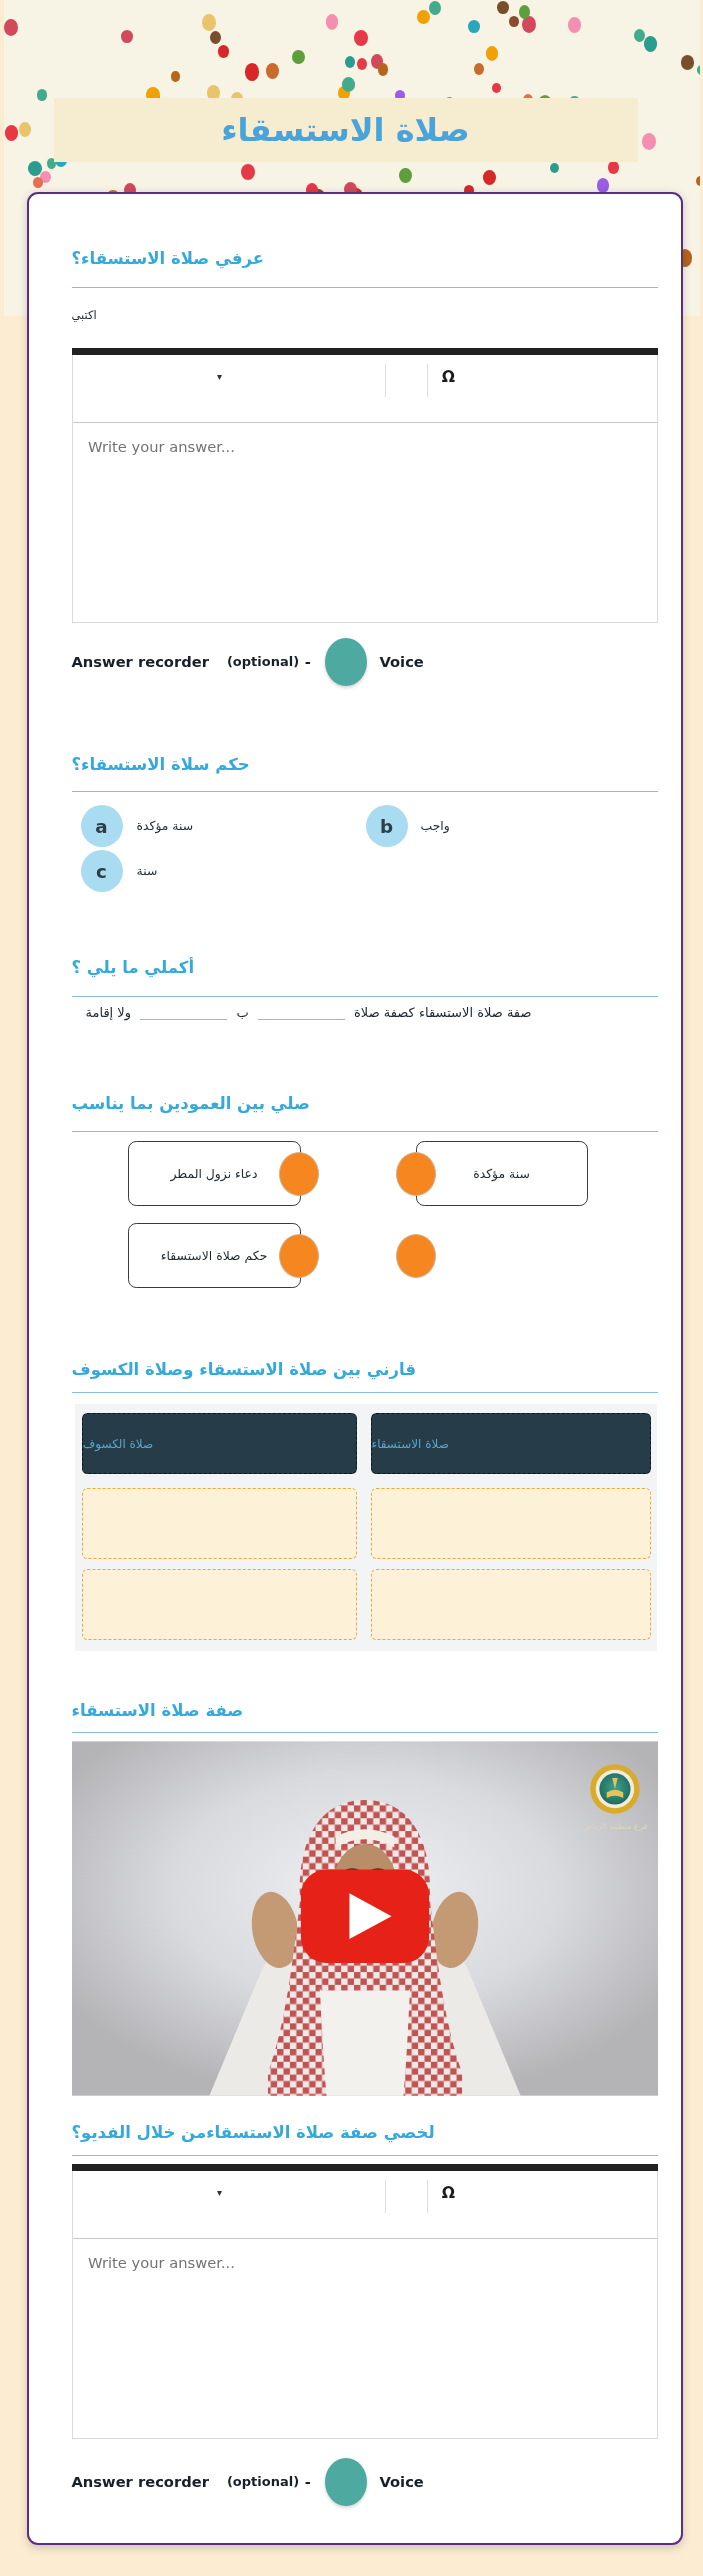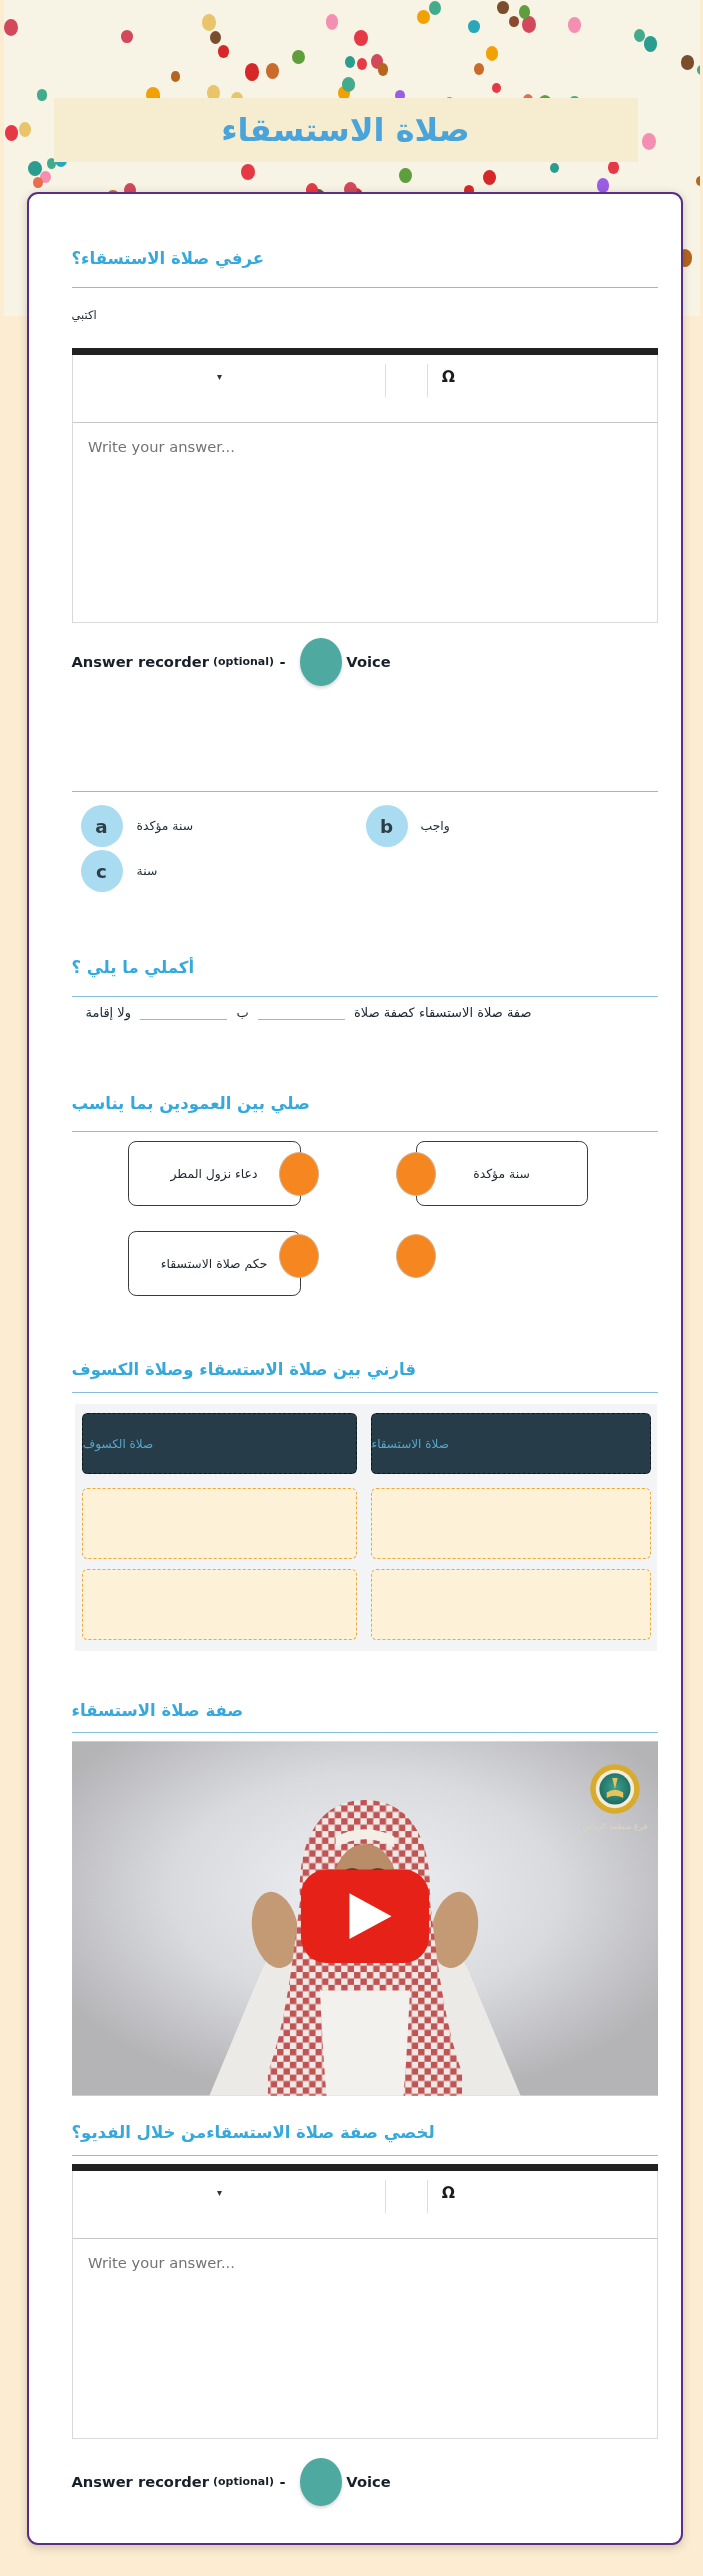--- a/index.html
+++ b/index.html
@@ -25,25 +25,25 @@
             display:flex;align-items:center;justify-content:center;cursor:pointer;}
   .ed-sep{position:absolute;top:14.7px;width:0.9px;height:33px;background:#ddd;}
   .ed-omega{position:absolute;left:363px;top:14.7px;width:26px;height:26px;font-size:15.6px;font-weight:bold;color:#1c1c1c;
             display:flex;align-items:center;justify-content:center;cursor:pointer;}
   .ed-divider{position:absolute;left:0;top:73px;width:585px;height:0.9px;background:#c9c9c9;}
   .ed-body{position:absolute;left:0;top:74px;width:585px;bottom:0;}
   .ed-placeholder{position:absolute;left:15.6px;top:14.7px;font-size:14.7px;color:#737373;}
   
   .voice-row{position:absolute;left:43px;height:51px;display:flex;align-items:center;color:#17202a;}
   .voice-row .lbl{font-size:14.7px;font-weight:bold;}
-  .voice-row .opt{font-size:11px;font-weight:bold;margin-left:4px;}
+  .voice-row .opt{font-size:13px;font-weight:bold;margin-left:18px;}
   .voice-row .dash{font-size:14.7px;font-weight:bold;margin-left:5.5px;}
   .voice-btn{width:42px;height:48px;border-radius:50%;background:#4ea9a1;margin-left:14.7px;border:none;cursor:pointer;
              box-shadow:0 1.8px 3.7px rgba(0,0,0,.18);}
-  .voice-word{font-size:14.7px;font-weight:bold;margin-left:4px;}
+  .voice-word{font-size:14.7px;font-weight:bold;margin-left:12px;}
   
   .mc-circle{position:absolute;width:42px;height:42px;border-radius:50%;background:#a9dcf1;cursor:pointer;
              display:flex;align-items:center;justify-content:center;font-size:18.3px;font-weight:bold;color:#2e3d46;}
   .mc-label{position:absolute;font-size:12.4px;color:#20303c;direction:rtl;}
   
   .fill-row{position:absolute;left:43px;top:810px;width:460px;display:flex;direction:rtl;
             align-items:flex-end;gap:9.2px;font-size:13px;color:#1d2731;}
   .blank{display:inline-block;width:87px;height:14.7px;border-bottom:0.9px solid #9db6c6;cursor:text;}
   
   .match-box{position:absolute;height:63px;background:#fff;border:1.4px solid #3a3a3a;border-radius:8.2px;
@@ -221,20 +221,21 @@
     </div>
 
     <div class="voice-row" id="voice1">
       <span class="lbl">Answer recorder</span>
       <span class="opt">(optional)</span>
       <span class="dash">-</span>
       <button class="voice-btn"></button>
       <span class="voice-word">Voice</span>
     </div>
 
+    <h2 class="qheading" id="h-q2">حكم سلاة الاستسقاء؟</h2>
     <div class="rule" id="r-q2"></div>
 
     <div class="mc-circle" style="left:52px;top:611px;">a</div>
     <div class="mc-label" style="left:108px;top:624px;">سنة مؤكدة</div>
     <div class="mc-circle" style="left:337px;top:611px;">b</div>
     <div class="mc-label" style="left:392px;top:624px;">واجب</div>
     <div class="mc-circle" style="left:52px;top:656px;">c</div>
     <div class="mc-label" style="left:108px;top:669px;">سنة</div>
 
     <h2 class="qheading" id="h-q3">أكملي ما يلي ؟</h2>
@@ -248,21 +249,21 @@
     </div>
 
     <h2 class="qheading" id="h-q4">صلي بين العمودين بما يناسب</h2>
     <div class="rule" id="r-q4"></div>
 
     <div class="match-box" style="left:99px;top:947px;width:171px;">دعاء نزول المطر</div>
     <div class="match-dot" style="left:250px;top:958px;"></div>
     <div class="match-box" style="left:387px;top:947px;width:170px;">سنة مؤكدة</div>
     <div class="match-dot" style="left:367px;top:958px;"></div>
 
-    <div class="match-box" style="left:99px;top:1029px;width:171px;margin-top:8px;">حكم صلاة الاستسقاء</div>
+    <div class="match-box" style="left:99px;top:1029px;width:171px;">حكم صلاة الاستسقاء</div>
     <div class="match-dot" style="left:250px;top:1040px;"></div>
     <div class="match-dot" style="left:367px;top:1040px;"></div>
 
     <h2 class="qheading" id="h-q5">قارني بين صلاة الاستسقاء وصلاة الكسوف</h2>
     <div class="rule" id="r-q5"></div>
     <div class="cmp">
       <div class="cmp-cell cmp-head" style="left:7.3px;top:9.2px;width:275px;height:61px;">صلاة الكسوف</div>
       <div class="cmp-cell cmp-head" style="left:296px;top:9.2px;width:280px;height:61px;">صلاة الاستسقاء</div>
       <div class="cmp-cell cmp-ans" style="left:7.3px;top:84px;width:275px;height:71px;"></div>
       <div class="cmp-cell cmp-ans" style="left:296px;top:84px;width:280px;height:71px;"></div>

